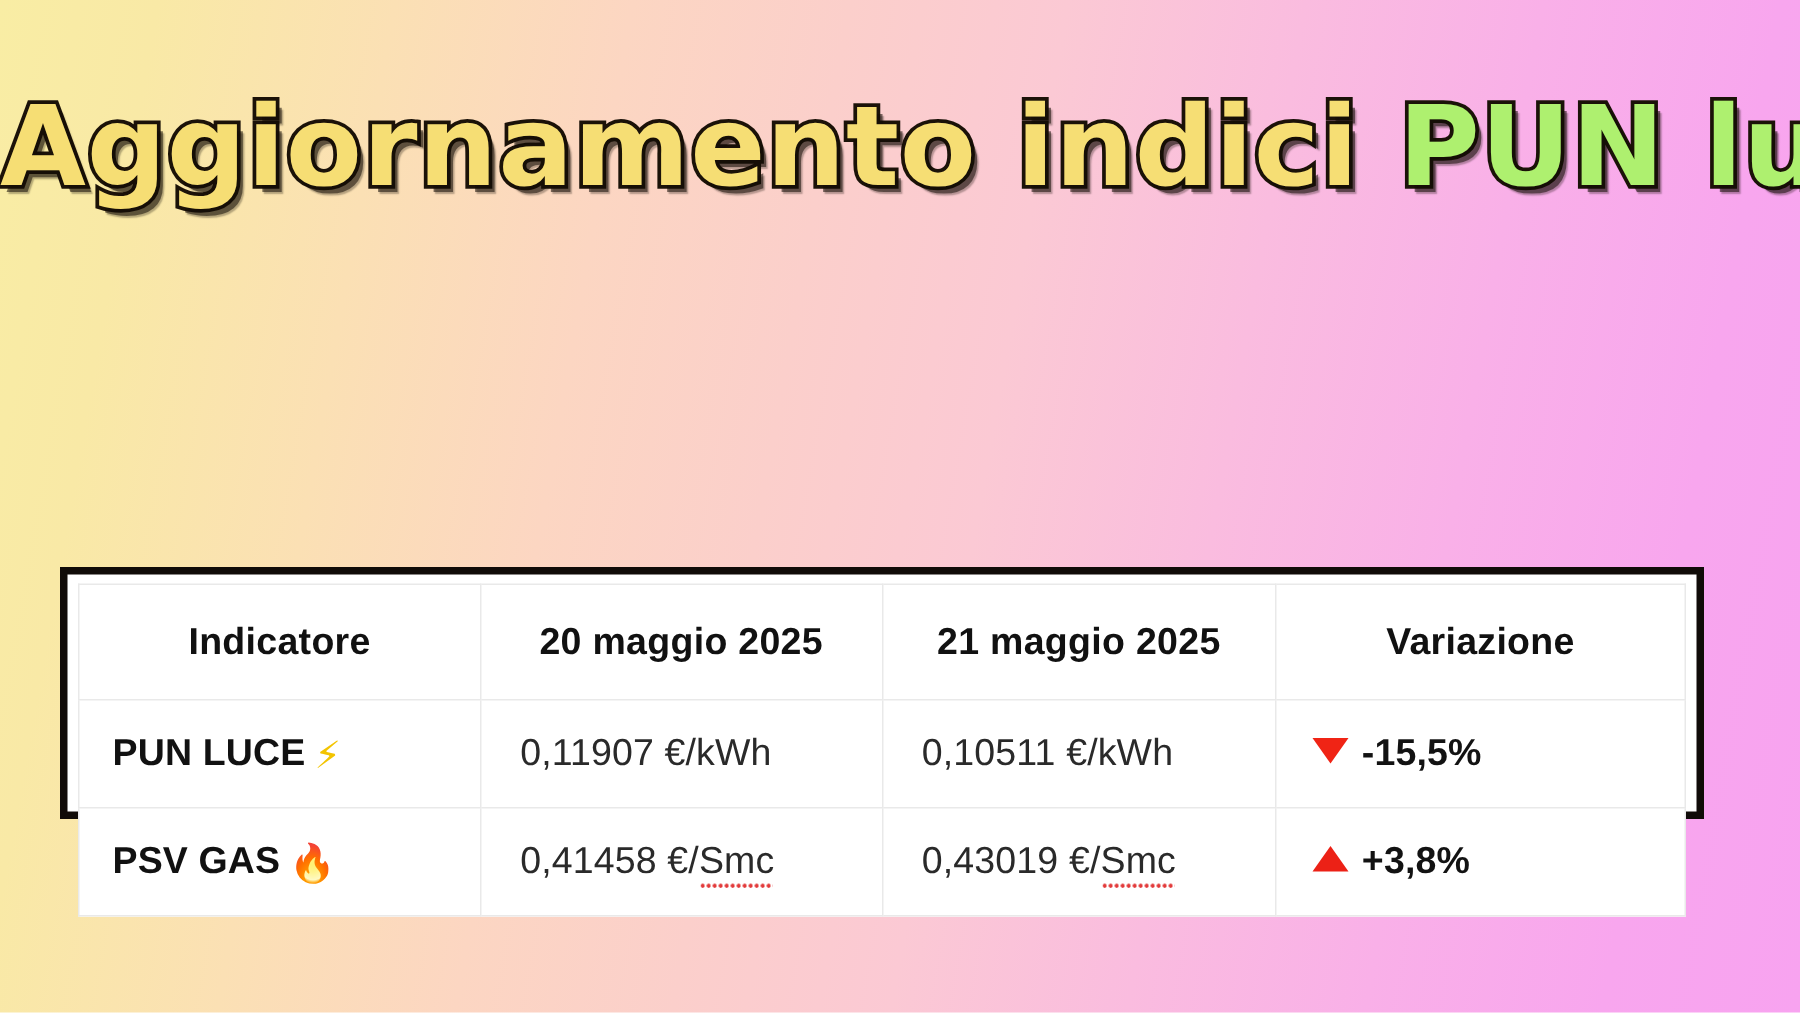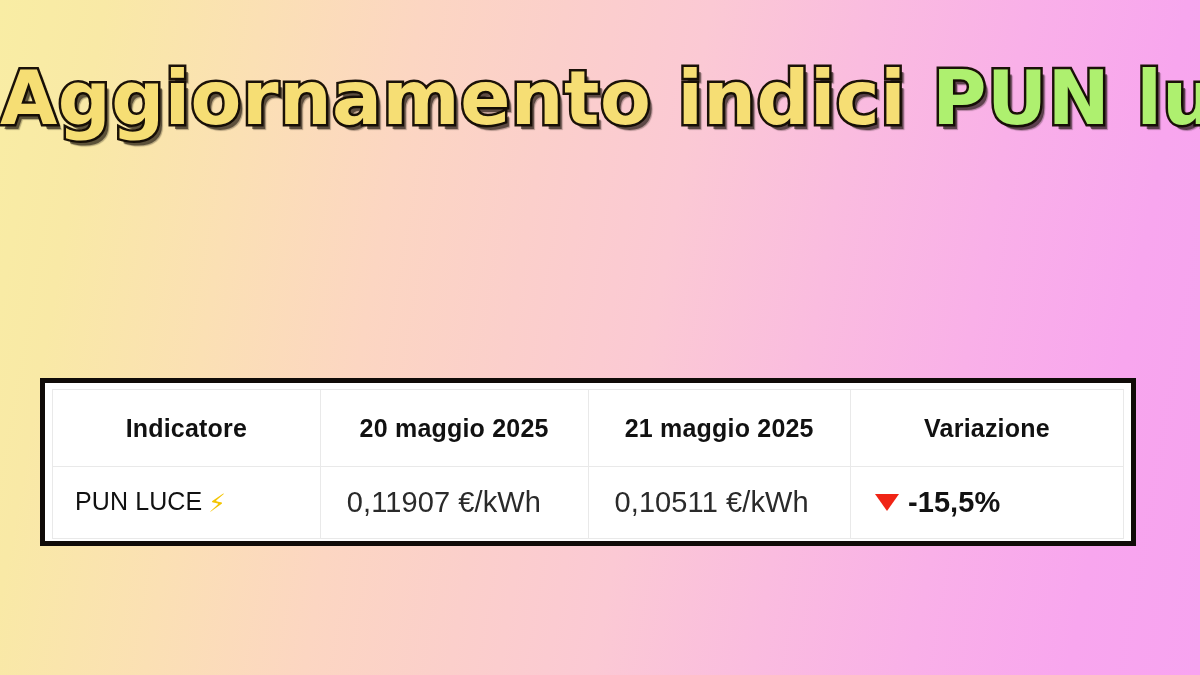--- a/index.html
+++ b/index.html
@@ -93,27 +93,27 @@
     text-align: center;
     font-family: "Liberation Sans", sans-serif;
     font-weight: bold;
     font-size: 25px;
     color: #111111;
     letter-spacing: 0.2px;
   }
   table.data tbody td {
     height: 71px;
     font-family: "Liberation Sans", sans-serif;
-    font-size: 29px;
+    font-size: 25px;
     color: #1b1b1b;
     text-align: left;
     letter-spacing: 0.1px;
   }
   table.data tbody td.label {
-    font-weight: normal;
+    font-weight: bold;
     font-size: 25px;
     color: #111111;
   }
   table.data tbody td.value {
     font-weight: normal;
     color: #2a2a2a;
     padding-left: 26px;
   }
   table.data tbody td.variation {
     font-weight: bold;
@@ -191,17 +191,23 @@
           <th>Variazione</th>
         </tr>
       </thead>
       <tbody>
         <tr>
           <td class="label"><span>PUN LUCE</span><span class="emoji bolt">⚡</span></td>
           <td class="value"><span>0,11907 €/kWh</span></td>
           <td class="value"><span>0,10511 €/kWh</span></td>
           <td class="variation"><span class="tri tri-down"></span><span>-15,5%</span></td>
         </tr>
+        <tr>
+          <td class="label"><span>PSV GAS</span><span class="emoji flame">🔥</span></td>
+          <td class="value"><span>0,41458 €/</span><span class="spell">Smc</span></td>
+          <td class="value"><span>0,43019 €/</span><span class="spell">Smc</span></td>
+          <td class="variation"><span class="tri tri-up"></span><span>+3,8%</span></td>
+        </tr>
       </tbody>
     </table>
   </div>
 
 </div>
 
 </body></html>

